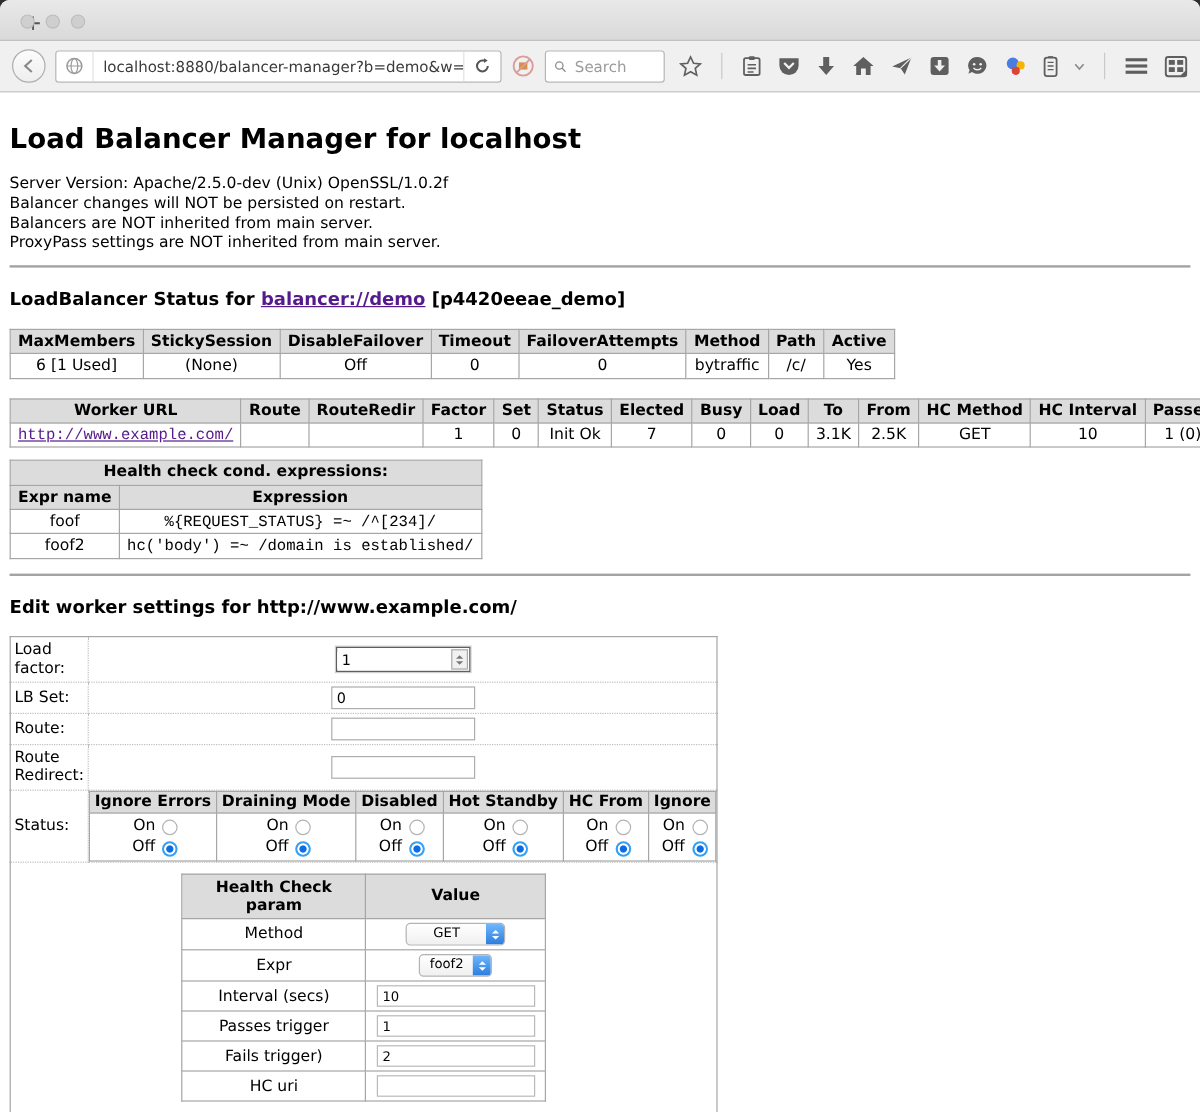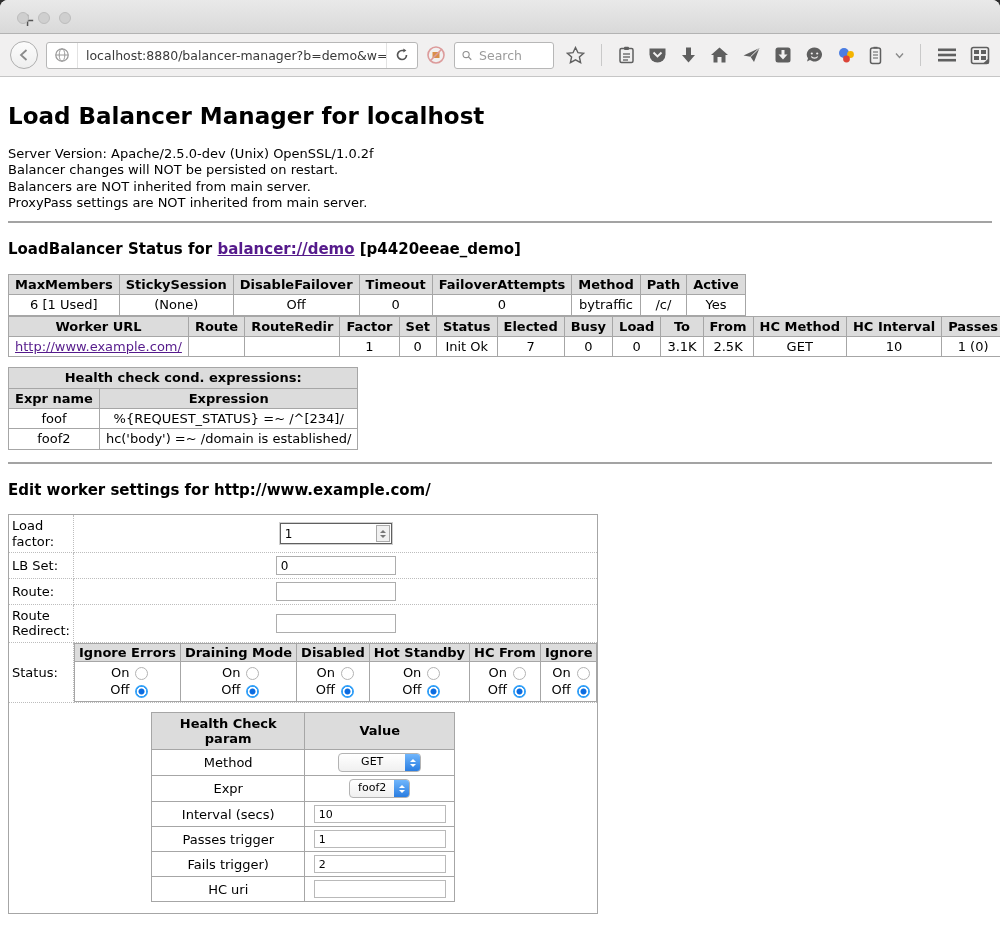--- a/index.html
+++ b/index.html
@@ -28,24 +28,24 @@
 
   
   .content{padding:4px 8px 0;font-size:13px;line-height:1.18;color:#000;}
   h1{font-size:23px;margin:22px 0 16px;font-weight:bold;}
   .intro div{margin:0 0 1px;}
   hr.rule{border:none;height:2px;background:#a3a3a3;margin:11px 0;}
   h3{font-size:15px;margin:18px 0 15px;font-weight:bold;}
   a.vlink{color:#551a8b;text-decoration:underline;font-weight:bold;}
   a.wlink{color:#551a8b;text-decoration:underline;}
 
-  table.data{border-collapse:collapse;font-size:13px;}
+  table.data{border-collapse:collapse;font-size:13px;margin-bottom:16px;}
   table.data th,table.data td{border:1px solid #a6a6a6;padding:2px 6px;text-align:center;white-space:nowrap;}
   table.data th{background:#dcdcdc;}
-  td.lcell{text-align:left;}
+  td.lcell{text-align:left;font-family:Liberation Mono, monospace;}
 
   
   table.form{border-collapse:collapse;width:565px;margin-top:12px;font-size:13px;border:1px solid #a6a6a6;}
   table.form > tbody > tr > td{border:1px dotted #bdbdbd;padding:3px;height:19px;}
   td.flabel{width:100px;text-align:left;}
   td.fvalue{text-align:center;}
   input.txt{width:110px;height:15px;border:1px solid #adadad;font-size:12px;padding:1px 4px;font-family:"DejaVu Sans",sans-serif;}
   .num-wrap{display:inline-flex;align-items:center;width:110px;height:19px;border:1px solid #5f5f5f;box-shadow:0 0 0 1px #cfcfcf;background:#fff;}
   .num-wrap input{border:none;outline:none;flex:1;width:60px;font-size:12px;padding:0 4px;font-family:"DejaVu Sans",sans-serif;}
   .spin{width:12px;height:15px;border:1px solid #aaa;background:#f1f1f1;display:flex;flex-direction:column;align-items:center;justify-content:center;gap:2px;margin-right:1px;}

